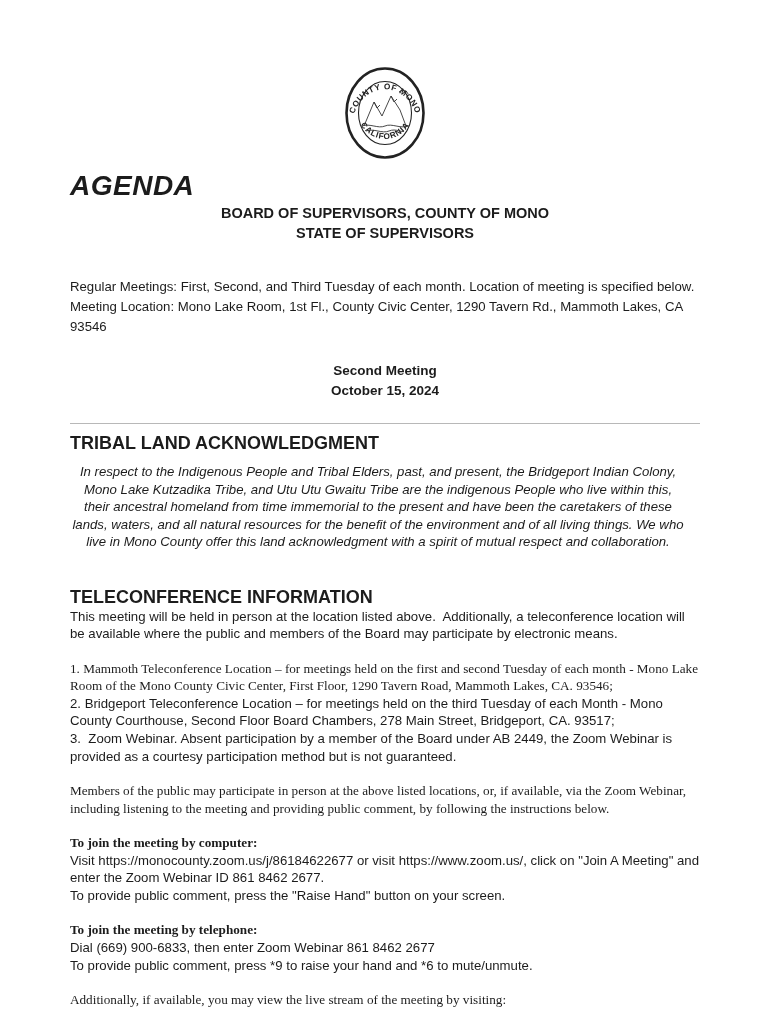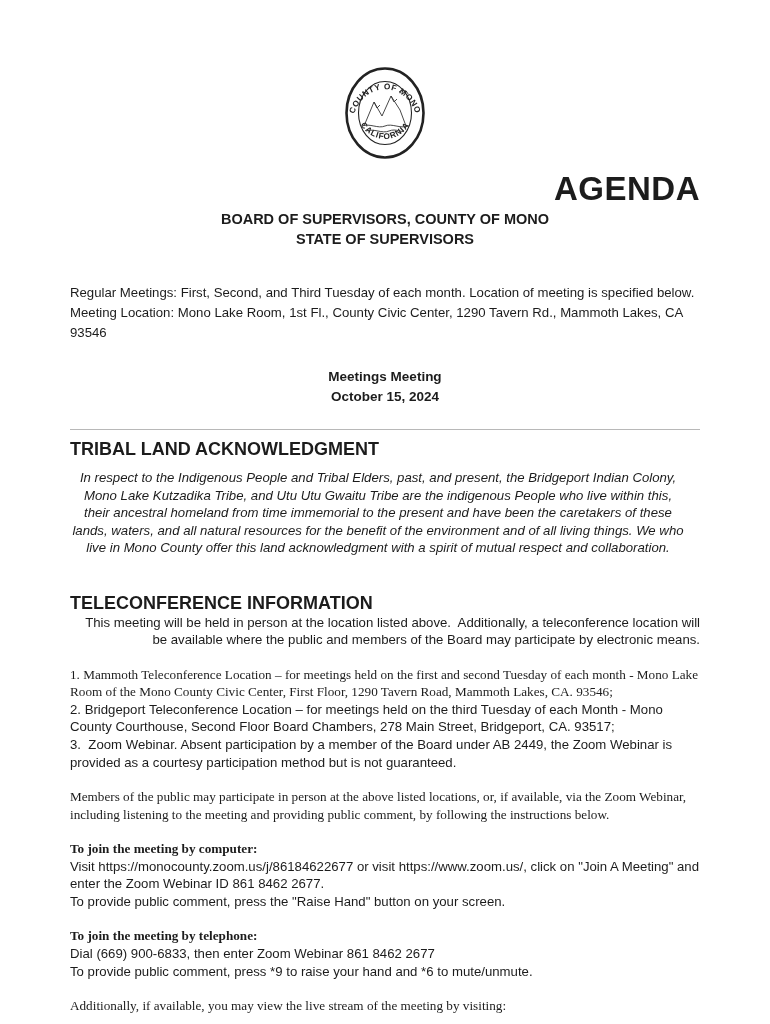--- a/index.html
+++ b/index.html
@@ -11,25 +11,26 @@
     background: #ffffff;
     font-family: "Liberation Sans", sans-serif;
     color: #1c1c1c;
     box-sizing: border-box;
     padding: 66px 70px 0 70px;
     overflow: hidden;
   }
   .seal-wrap { text-align: center; margin-bottom: 4px; }
   .seal-wrap svg { display: inline-block; }
   .doc-title {
-    text-align: right;
-    font-size: 33px;
+    text-align: left;
+    font-size: 28px;
     font-weight: bold;
     letter-spacing: 0.5px;
     margin: 6px 0 2px 0;
+    font-style: italic;
   }
   .doc-subtitle {
     text-align: center;
     font-size: 14.5px;
     font-weight: bold;
     line-height: 1.35;
   }
   .meeting-info {
     font-size: 13.2px;
     line-height: 1.5;
@@ -62,21 +63,21 @@
   }
   .tele-heading { margin-top: 36px; }
   p.body-line {
     font-size: 13.2px;
     line-height: 1.33;
     margin: 0;
     white-space: pre-wrap;
   }
   p.body-gap { margin-top: 17px; font-family: Liberation Serif, serif; }
   p.bold-line { font-weight: bold; }
-  .intro { margin-top: 8px; text-align: right; }
+  .intro { margin-top: 8px; }
 </style>
 </head>
 <body>
 
 <div class="page">
 
   <div class="seal-wrap">
     <svg width="82" height="94" viewBox="0 0 82 94" aria-hidden="true">
       <defs>
         <path id="arcTop" d="M 9,52 A 33,38 0 0 1 73,52" fill="none"></path>
@@ -101,21 +102,21 @@
     </svg>
   </div>
 
   <div class="doc-title">AGENDA</div>
   <div class="doc-subtitle">BOARD OF SUPERVISORS, COUNTY OF MONO</div>
   <div class="doc-subtitle">STATE OF SUPERVISORS</div>
 
   <p class="meeting-info">Regular Meetings: First, Second, and Third Tuesday of each month. Location of meeting is specified below. Meeting Location: Mono Lake Room, 1st Fl., County Civic Center, 1290 Tavern Rd., Mammoth Lakes, CA 93546</p>
 
   <div class="meeting-type-block">
-    <div>Meetings Meeting</div>
+    <div>Second Meeting</div>
     <div>October 15, 2024</div>
   </div>
 
   <hr class="rule">
 
   <h2 class="section-heading">TRIBAL LAND ACKNOWLEDGMENT</h2>
   <p class="tribal-body">In respect to the Indigenous People and Tribal Elders, past, and present, the Bridgeport Indian Colony, Mono Lake Kutzadika Tribe, and Utu Utu Gwaitu Tribe are the indigenous People who live within this, their ancestral homeland from time immemorial to the present and have been the caretakers of these lands, waters, and all natural resources for the benefit of the environment and of all living things. We who live in Mono County offer this land acknowledgment with a spirit of mutual respect and collaboration.</p>
 
   <h2 class="section-heading tele-heading">TELECONFERENCE INFORMATION</h2>
 

